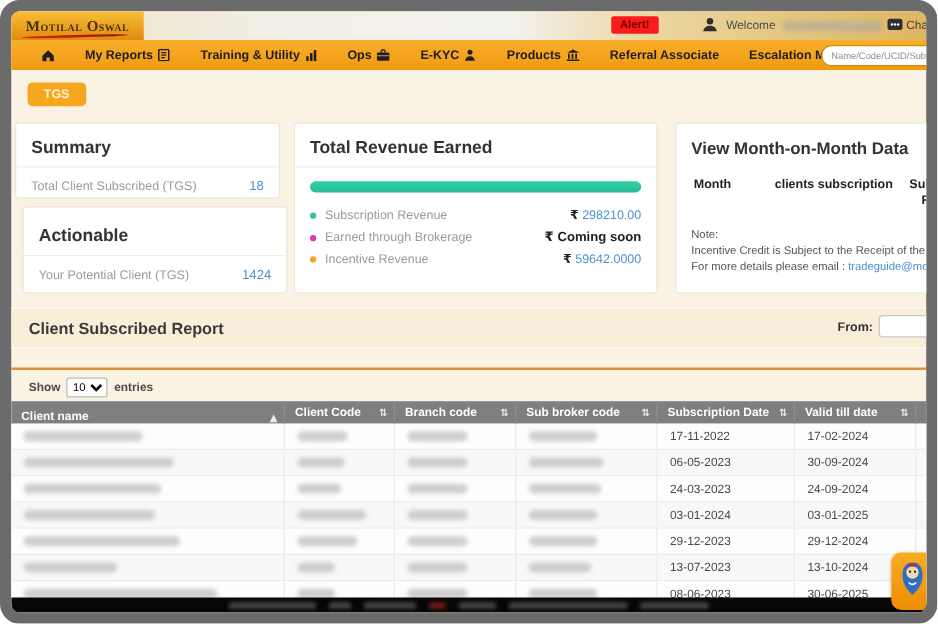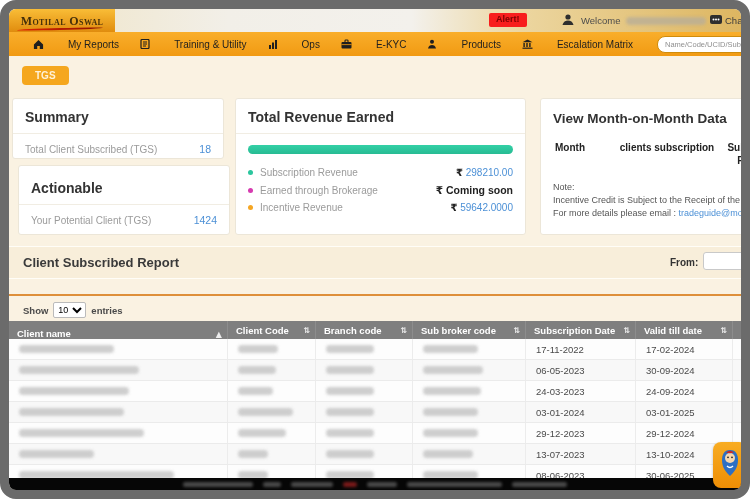--- a/index.html
+++ b/index.html
@@ -20,21 +20,21 @@
                font-size:9px;font-weight:bold;border-radius:2px;line-height:1.2;}
   .tb-user-icon{position:absolute;left:551px;top:3px;}
   .welcome{position:absolute;left:572px;top:6px;font-size:9.5px;color:#4c4c4c;}
   .welcome-redact{position:absolute;left:617px;top:8px;width:80px;height:8px;border-radius:4px;
                   background:#b9ae97;filter:blur(1.6px);opacity:.8;}
   .chat-icon{position:absolute;left:700px;top:4px;}
   .chat-label{position:absolute;left:716px;top:6px;font-size:9.5px;color:#3c3c3c;white-space:nowrap;}
   
   .navbar{position:absolute;left:0;top:23px;right:0;height:24px;
           background:linear-gradient(180deg,#F9AE2B,#F19A12);display:flex;align-items:center;padding-left:12px;}
-  .nav-item{display:flex;align-items:center;gap:21px;padding:0 12px;font-size:10px;font-weight:normal;
+  .nav-item{display:flex;align-items:center;gap:4px;padding:0 12px;font-size:10px;font-weight:bold;
             color:#1f1f1f;white-space:nowrap;cursor:pointer;height:100%;}
   .nav-item svg{display:block;}
   .nav-search{position:absolute;left:648px;top:4px;width:100px;height:15px;border-radius:8px;
               border:1px solid #cf8c0c;background:#fff;font-size:7.5px;padding:0 7px;color:#333;outline:none;
               font-family:"Liberation Sans",sans-serif;}
   .nav-search::placeholder{color:#8f8f8f;}
   
   .tgs-tab{position:absolute;left:13px;top:57px;background:#F5A71E;color:#FFF2D8;font-size:10px;
            font-weight:bold;padding:4px 13px;border-radius:4px;cursor:pointer;}
   .card{position:absolute;background:#fff;border:1px solid #ece6d8;border-radius:3px;box-sizing:border-box;}
@@ -184,20 +184,23 @@
           <svg width="11" height="10" viewBox="0 0 11 10">
               <path d="M0.5 3.2 L5.5 0.5 L10.5 3.2 Z" fill="#1f1f1f"></path>
               <rect x="1.4" y="4" width="1.4" height="4" fill="#1f1f1f"></rect>
               <rect x="4.3" y="4" width="1.4" height="4" fill="#1f1f1f"></rect>
               <rect x="7.2" y="4" width="1.4" height="4" fill="#1f1f1f"></rect>
               <rect x="0.5" y="8.6" width="10" height="1.2" fill="#1f1f1f"></rect>
             </svg>
         </span>
       </div>
       <div class="nav-item">
+        <span>Referral Associate</span>
+      </div>
+      <div class="nav-item">
         <span>Escalation Matrix</span>
       </div>
       <input class="nav-search" type="text" placeholder="Name/Code/UCID/SubBr" style="">
     </div>
 
     <div class="tgs-tab">TGS</div>
 
     <div class="card card-summary">
       <div class="card-title">Summary</div>
       <div class="card-divider"></div>

